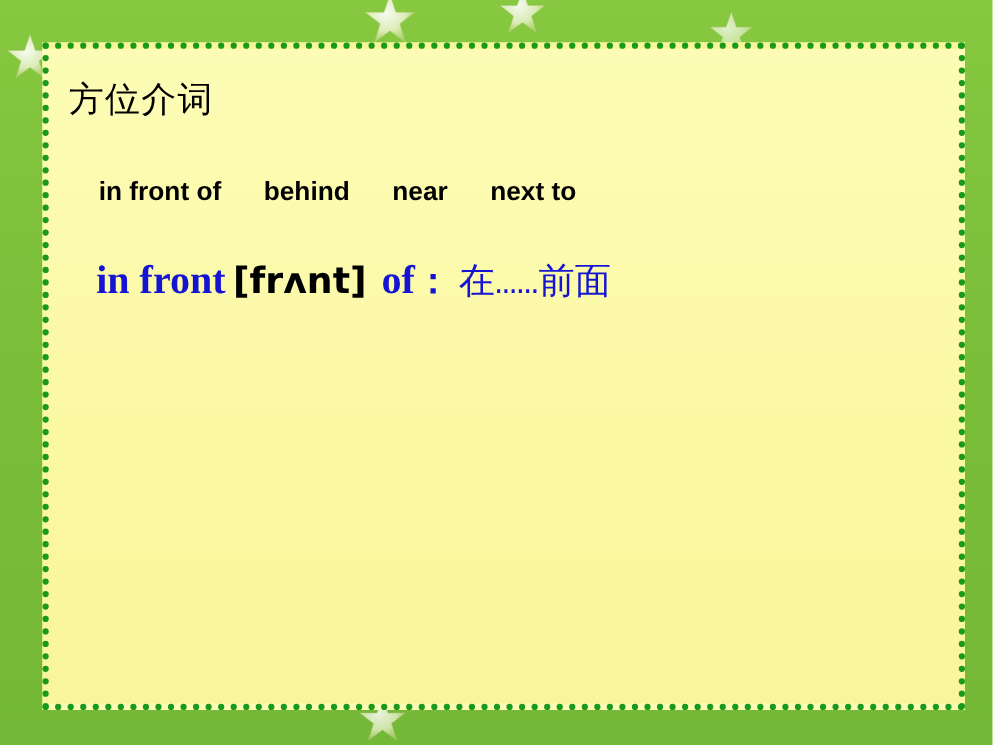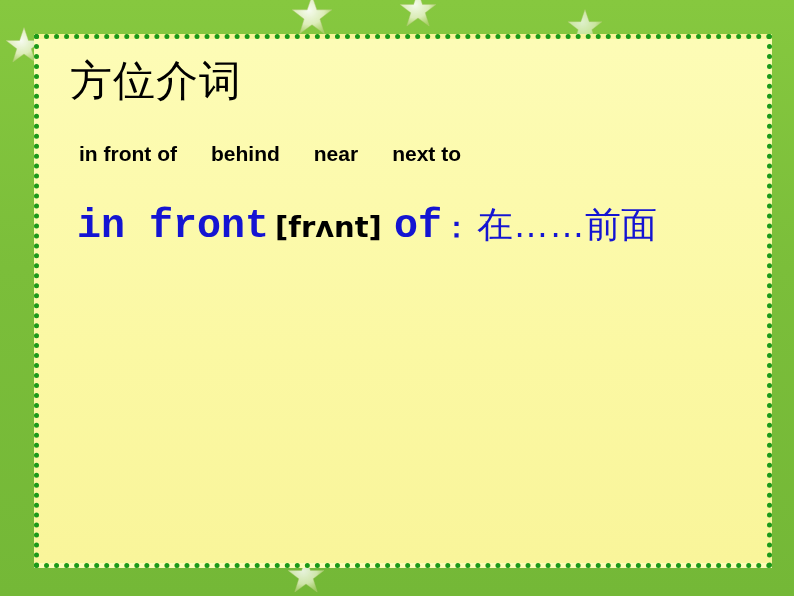--- a/index.html
+++ b/index.html
@@ -48,24 +48,24 @@
   }
   #panel-inner {
     position: relative;
     width: 100%;
     height: 100%;
   }
 
   
   #title {
     position: absolute;
-    left: 31px;
+    left: 16px;
     top: 16px;
     font-family: Liberation Serif, serif;
-    font-size: 42px;
+    font-size: 28px;
     line-height: 52px;
     color: #000000;
     letter-spacing: 1px;
     white-space: nowrap;
   }
 
   
   #word-strip {
     position: absolute;
     left: 40px;
@@ -80,40 +80,40 @@
   #word-strip .w + .w { margin-left: 34px; }
 
   
   .def-line {
     position: absolute;
     left: 38px;
     white-space: nowrap;
     line-height: 1;
   }
   .def-line .en {
-    font-family: Liberation Mono, monospace;
-    font-size: 40px;
+    font-family: Liberation Serif, serif;
+    font-size: 32px;
     font-weight: bold;
     color: #1414d2;
   }
   .def-line .ipa {
     font-family: "DejaVu Sans", "Liberation Sans", sans-serif;
     font-size: 29px;
     font-weight: bold;
     color: #000000;
   }
   .def-line .colon {
     font-family: "DejaVu Sans", "Liberation Sans", sans-serif;
     font-size: 29px;
     font-weight: bold;
     color: #1414d2;
   }
   .def-line .cn {
-    font-family: Liberation Sans, sans-serif;
-    font-size: 36px;
+    font-family: Liberation Mono, monospace;
+    font-size: 29px;
     color: #1414d2;
   }
   .sp-sm { display: inline-block; width: 6px; }
   .sp-md { display: inline-block; width: 12px; }
 
   #line-0 { top: 168px; }
   #line-1 { top: 248px; }
   #line-2 { top: 330px; }
   #line-3 { top: 410px; }
 </style>

